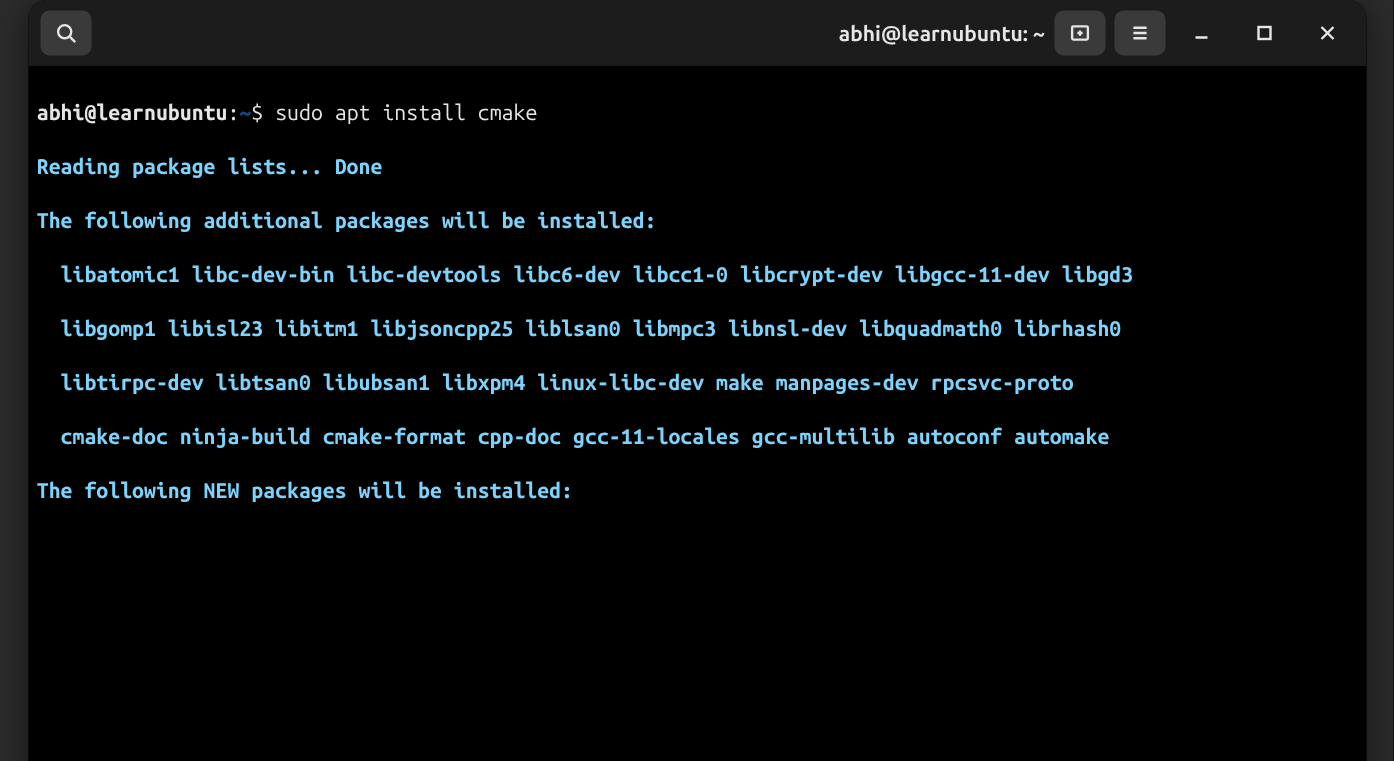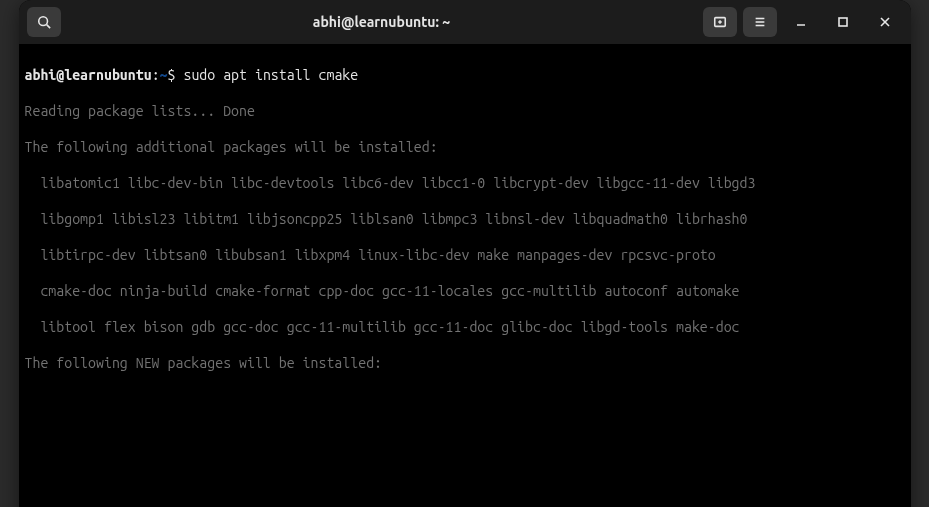--- a/index.html
+++ b/index.html
@@ -21,21 +21,21 @@
     }
     .titlebar {
       background: #1c1c1c;
       height: 44px;
       display: flex;
       align-items: center;
       padding: 0 8px;
       gap: 6px;
     }
     .tb-left { display: flex; gap: 6px; }
-    .tb-center { flex: 1; text-align: center; color: #e6e6e6; font-weight: bold; font-size: 14px; font-family: "Ubuntu", sans-serif; }
+    .tb-center { flex: 1; text-align: right; color: #e6e6e6; font-weight: bold; font-size: 14px; font-family: "Ubuntu", sans-serif; }
     .tb-right { display: flex; gap: 6px; align-items: center; }
     .tb-btn {
       width: 34px; height: 30px;
       display: flex; align-items: center; justify-content: center;
       border-radius: 6px;
       color: #e6e6e6;
       cursor: pointer;
     }
     .tb-btn.raised { background: #3a3a3a; }
     .tb-btn svg { width: 14px; height: 14px; stroke: currentColor; fill: none; stroke-width: 1.8; }
@@ -48,21 +48,21 @@
       white-space: pre;
       color: #e6e6e6;
       background: #000;
     }
     .pline { white-space: pre; }
     .user { color: #e5e5e5; font-weight: bold; }
     .colon { color: #e6e6e6; }
     .path { color: #12488b; font-weight: bold; }
     .dollar { color: #e6e6e6; }
     .cmd { color: #e6e6e6; }
-    .out { color: #737373; }
+    .out { color: #7dd3fc; font-weight: bold; }
   </style>
 </head>
 <body>
 
 <div class="window">
   <div class="titlebar">
     <div class="tb-left">
       <div class="tb-btn raised">
         <svg viewBox="0 0 16 16">
             <circle cx="7" cy="7" r="5"></circle>
@@ -106,21 +106,20 @@
   </div>
 
   <div class="terminal">
 <div class="pline"><span class="user">abhi@learnubuntu</span><span class="colon">:</span><span class="path">~</span><span class="dollar">$</span><span> </span><span class="cmd">sudo apt install cmake</span></div>
 <div class="pline out">Reading package lists... Done</div>
 <div class="pline out">The following additional packages will be installed:</div>
 <div class="pline out">  libatomic1 libc-dev-bin libc-devtools libc6-dev libcc1-0 libcrypt-dev libgcc-11-dev libgd3</div>
 <div class="pline out">  libgomp1 libisl23 libitm1 libjsoncpp25 liblsan0 libmpc3 libnsl-dev libquadmath0 librhash0</div>
 <div class="pline out">  libtirpc-dev libtsan0 libubsan1 libxpm4 linux-libc-dev make manpages-dev rpcsvc-proto</div>
 <div class="pline out">  cmake-doc ninja-build cmake-format cpp-doc gcc-11-locales gcc-multilib autoconf automake</div>
-<div class="pline out">  libtool flex bison gdb gcc-doc gcc-11-multilib gcc-11-doc glibc-doc libgd-tools make-doc</div>
 <div class="pline out">The following NEW packages will be installed:</div>
 
 
 
 
 
 
 
 
   </div>

